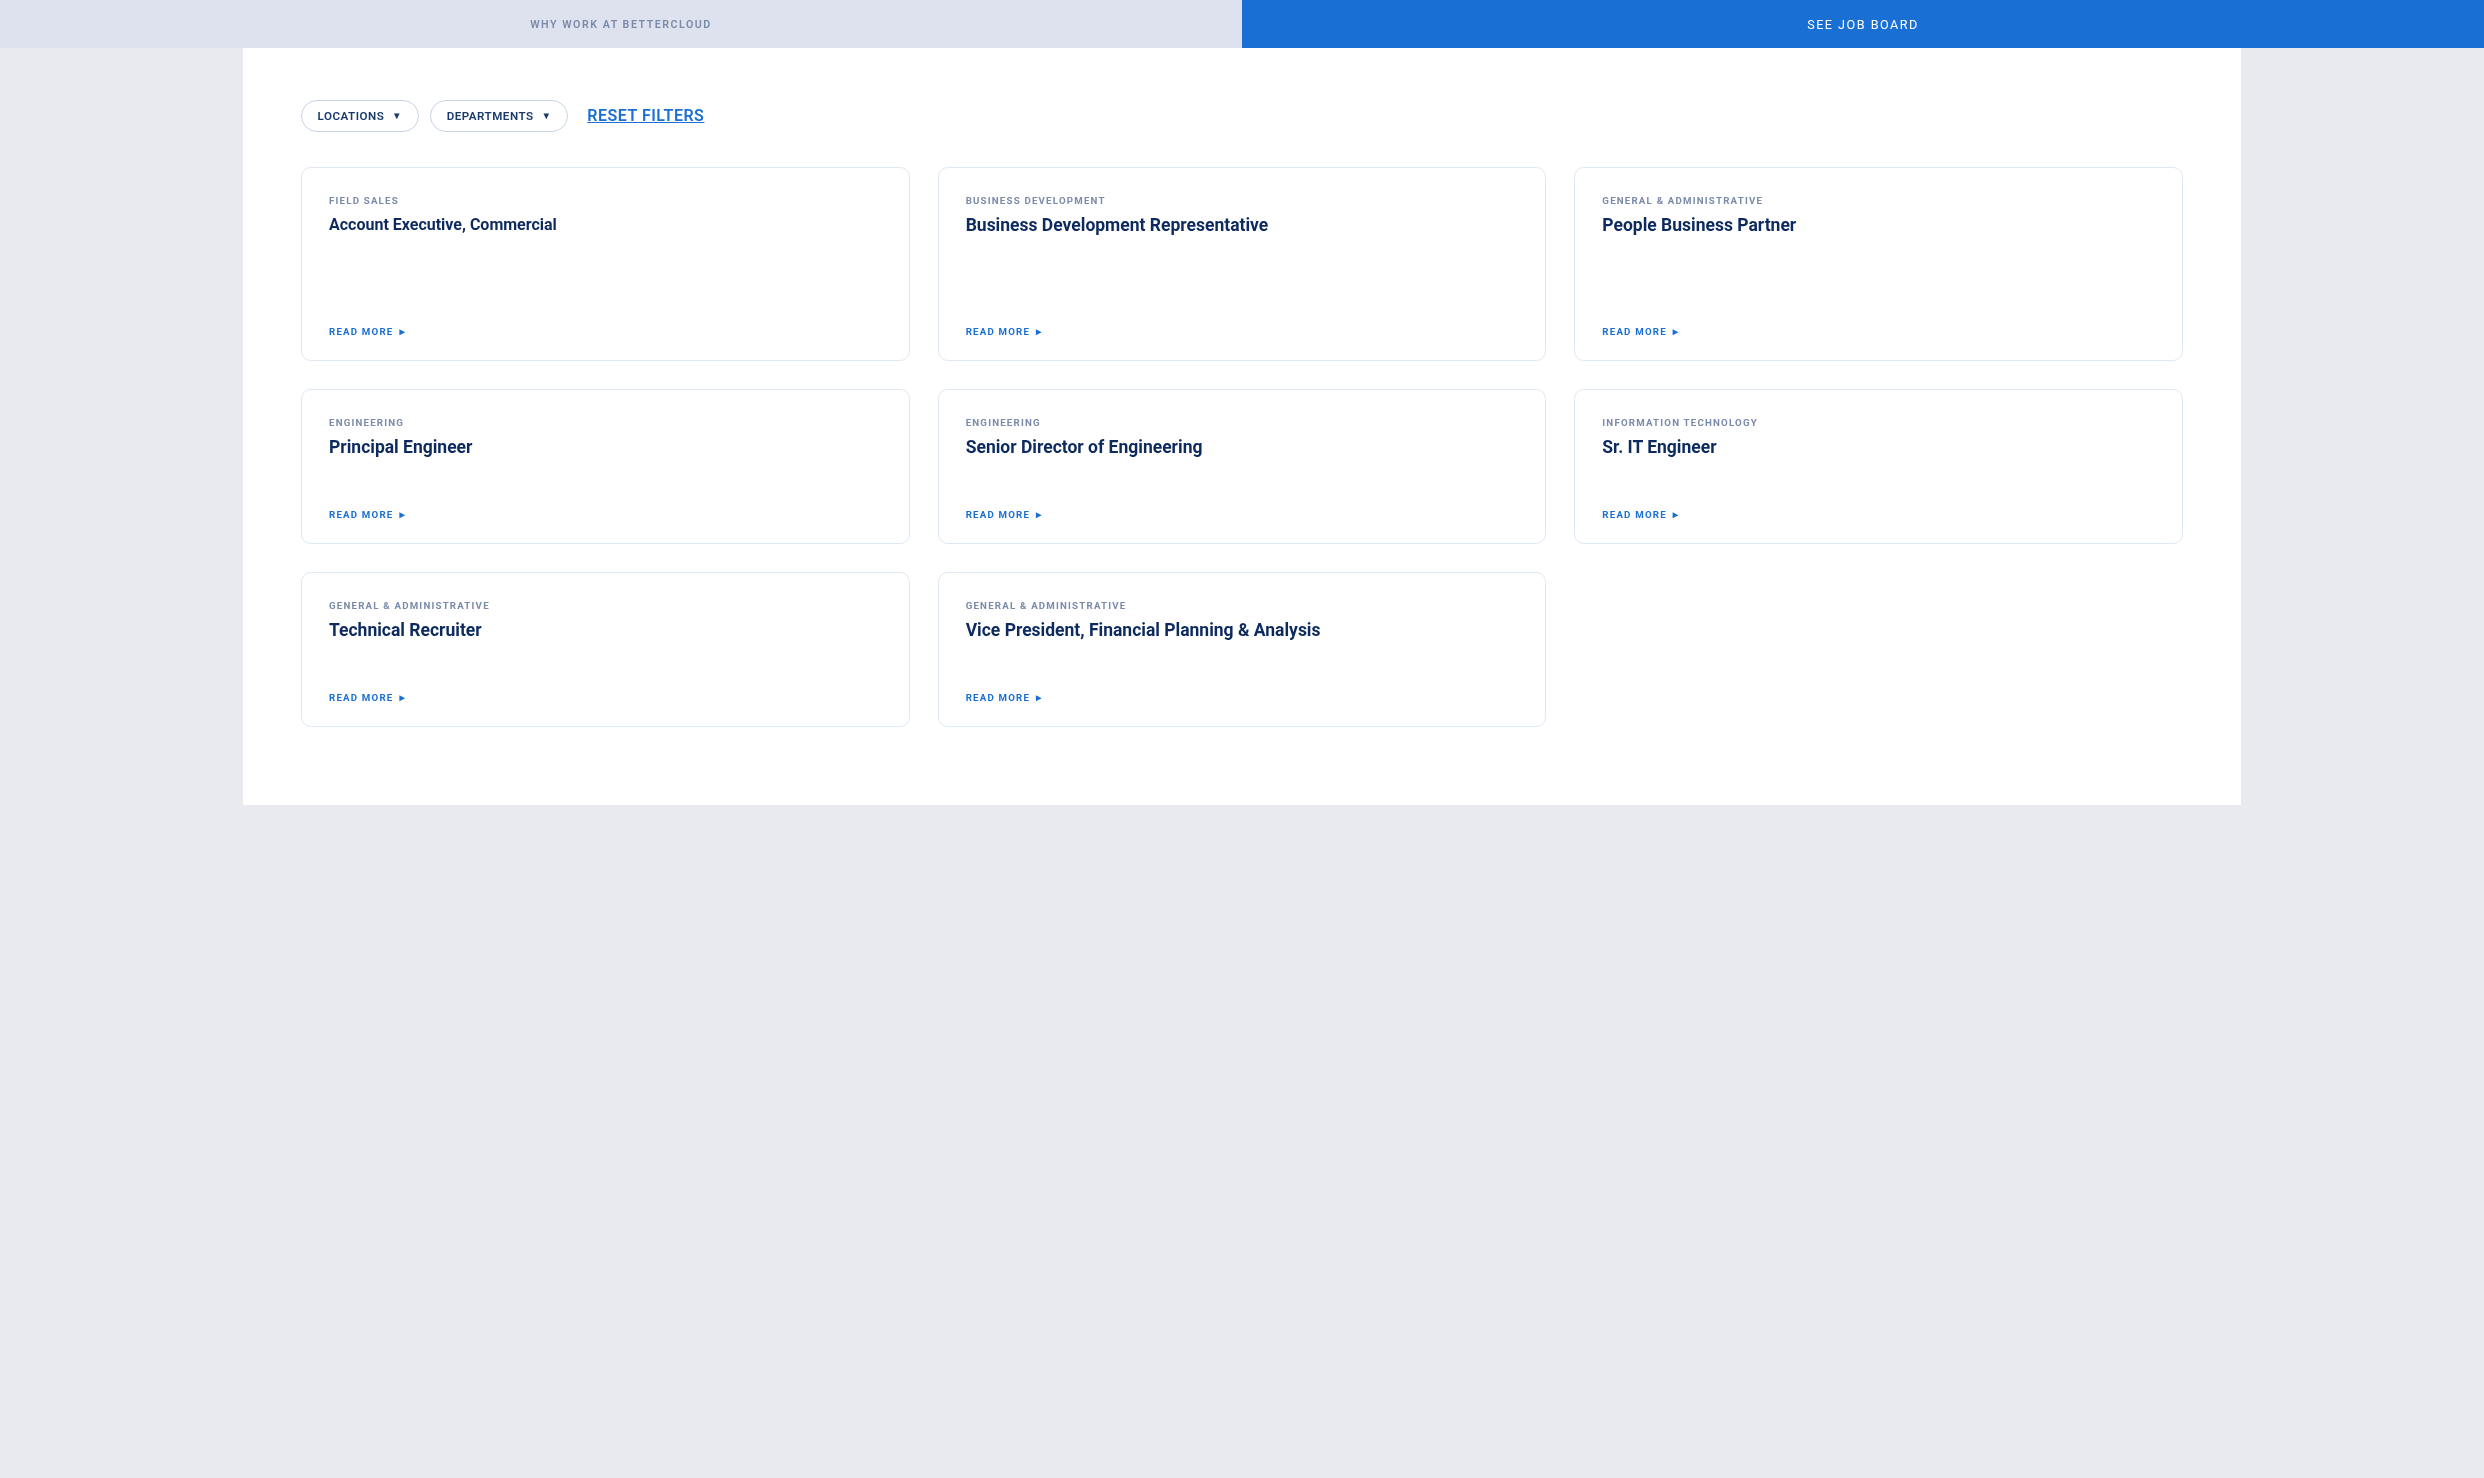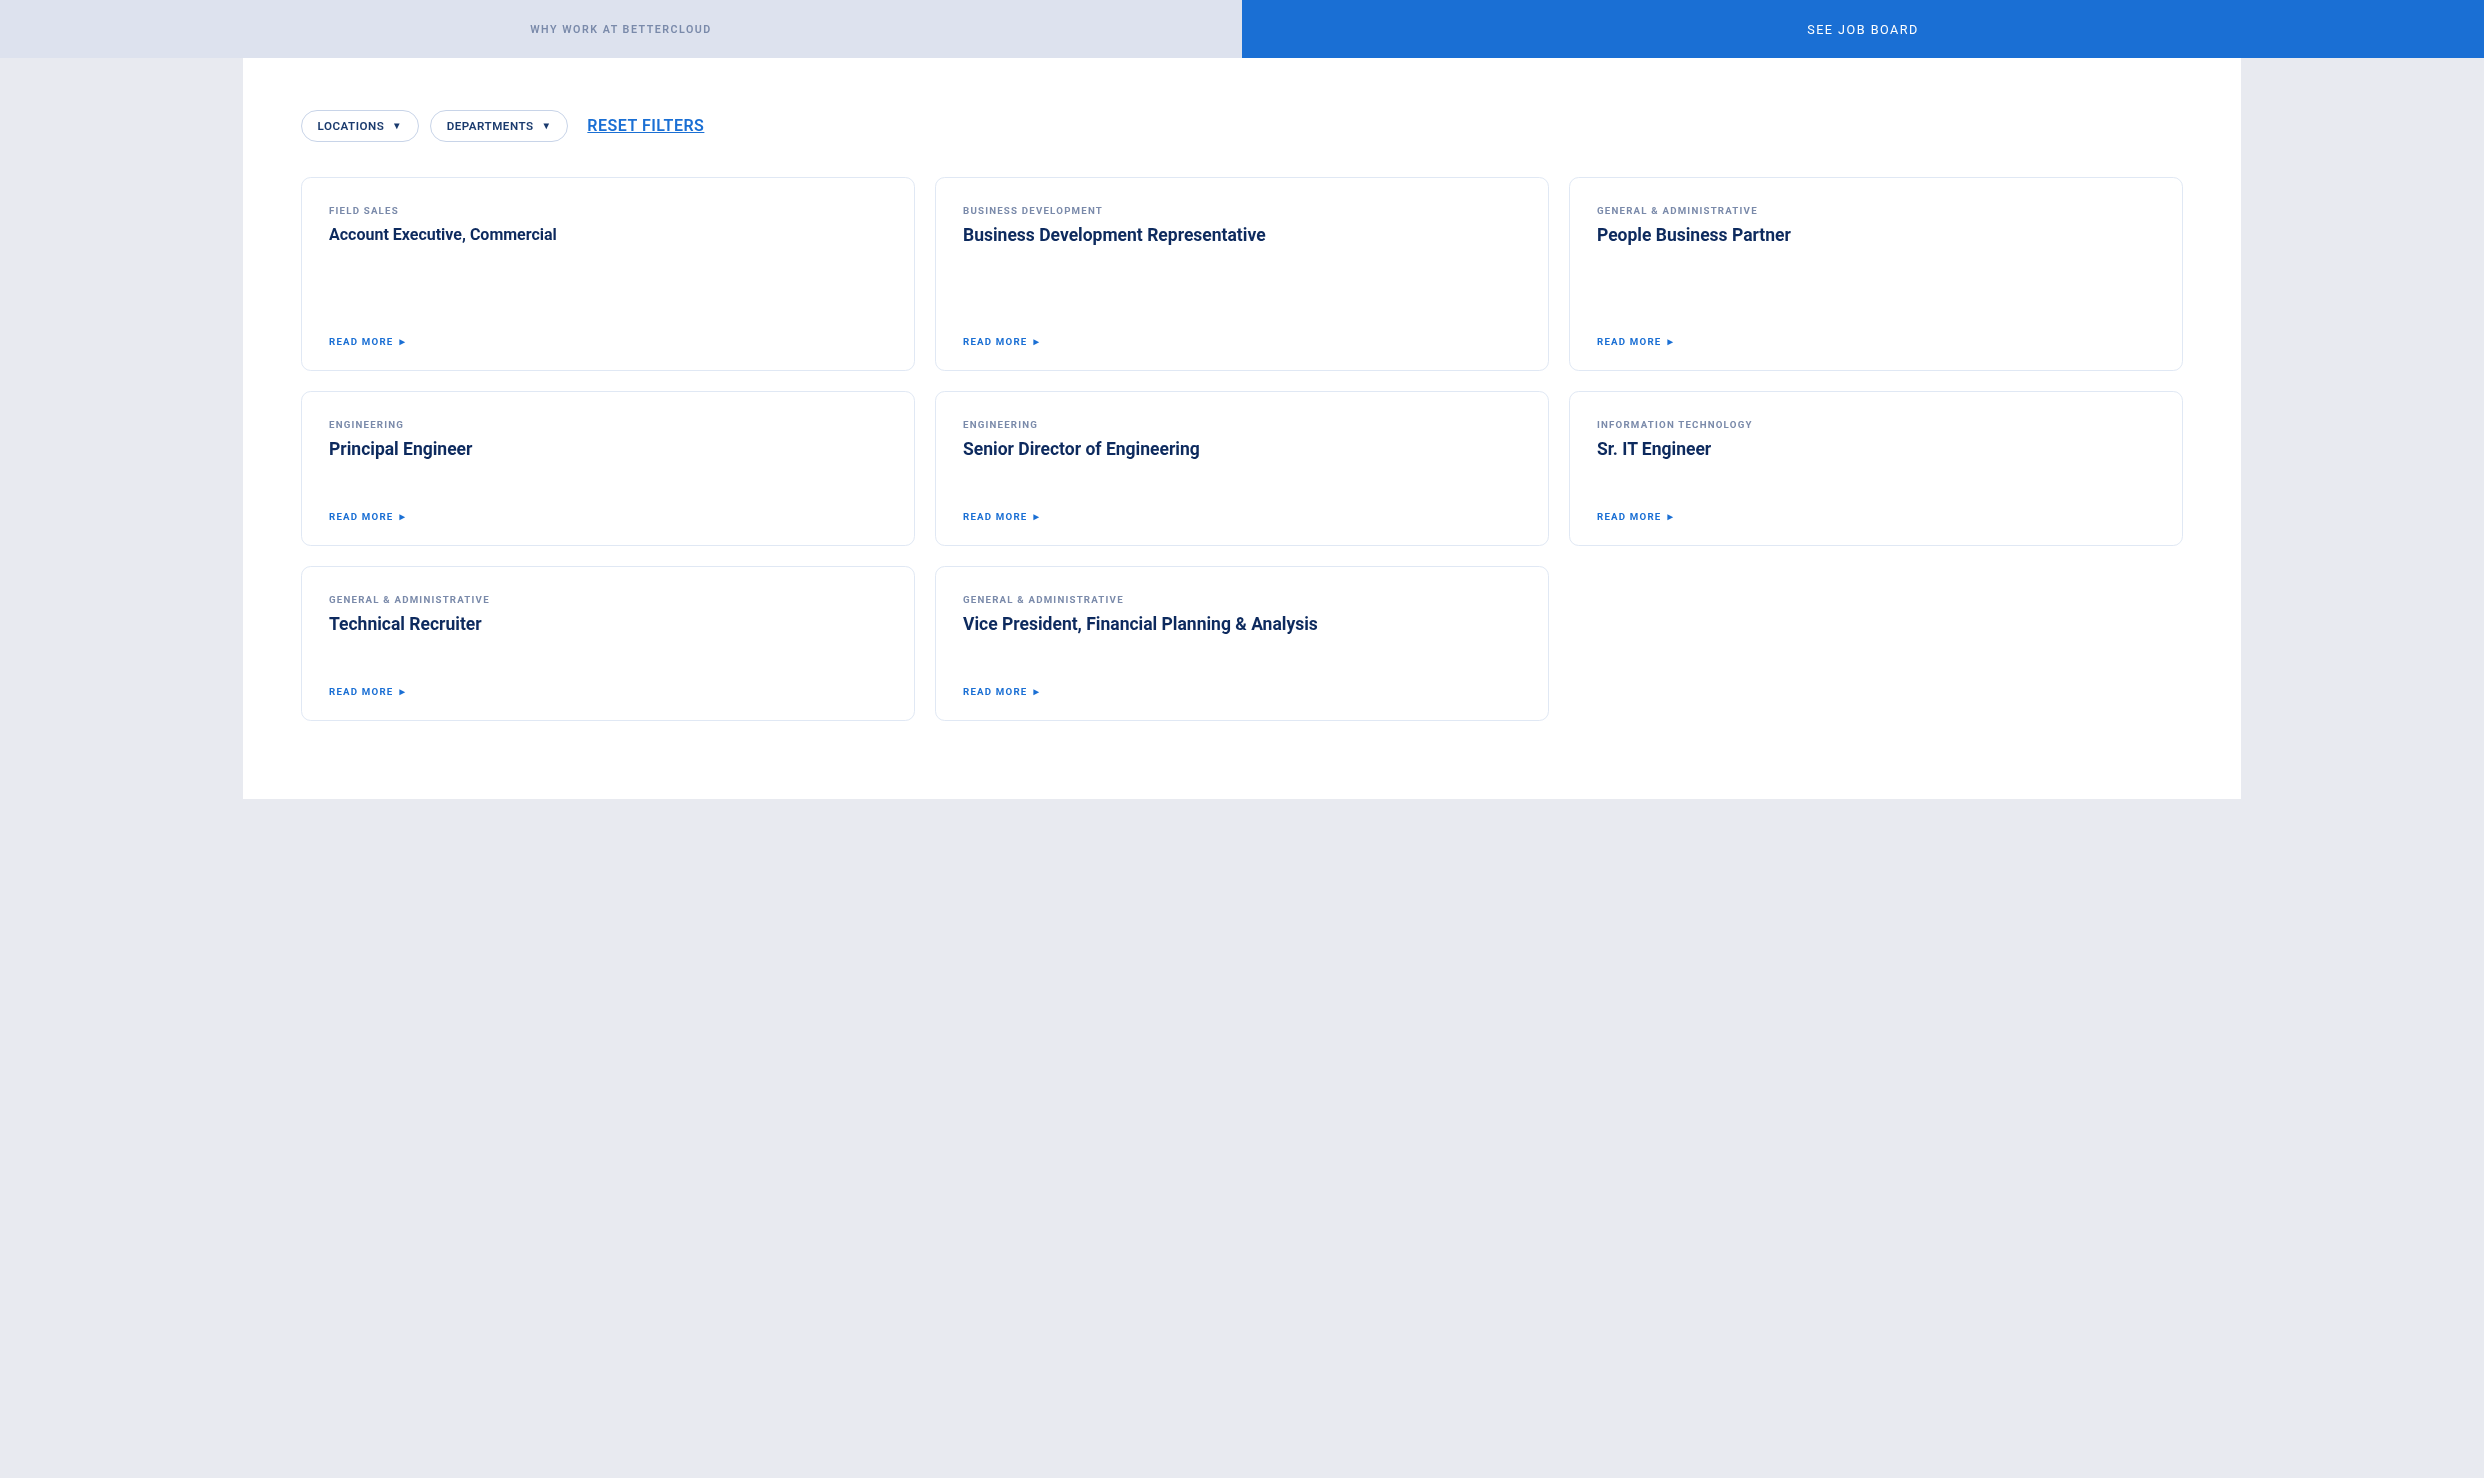--- a/index.html
+++ b/index.html
@@ -10,21 +10,21 @@
     }
 
     .page-wrapper {
       max-width: 2484px;
       margin: 0 auto;
     }
 
     
     .header-bar {
       display: flex;
-      height: 58px;
+      height: 48px;
     }
     .header-left {
       flex: 1;
       background: #dde2ee;
       display: flex;
       align-items: center;
       justify-content: center;
     }
     .header-right {
       flex: 1;
@@ -88,21 +88,21 @@
       letter-spacing: 0.5px;
       text-decoration: underline;
       cursor: pointer;
       margin-left: 7.8px;
     }
 
     
     .job-grid {
       display: grid;
       grid-template-columns: repeat(3, 1fr);
-      gap: 20px;
+      gap: 28px;
     }
 
     .job-card {
       border: 1.5px solid #e0e8f4;
       border-radius: 9.7px;
       padding: 27px 27px 23px;
       background: #fff;
       display: flex;
       flex-direction: column;
       min-height: 155px;

